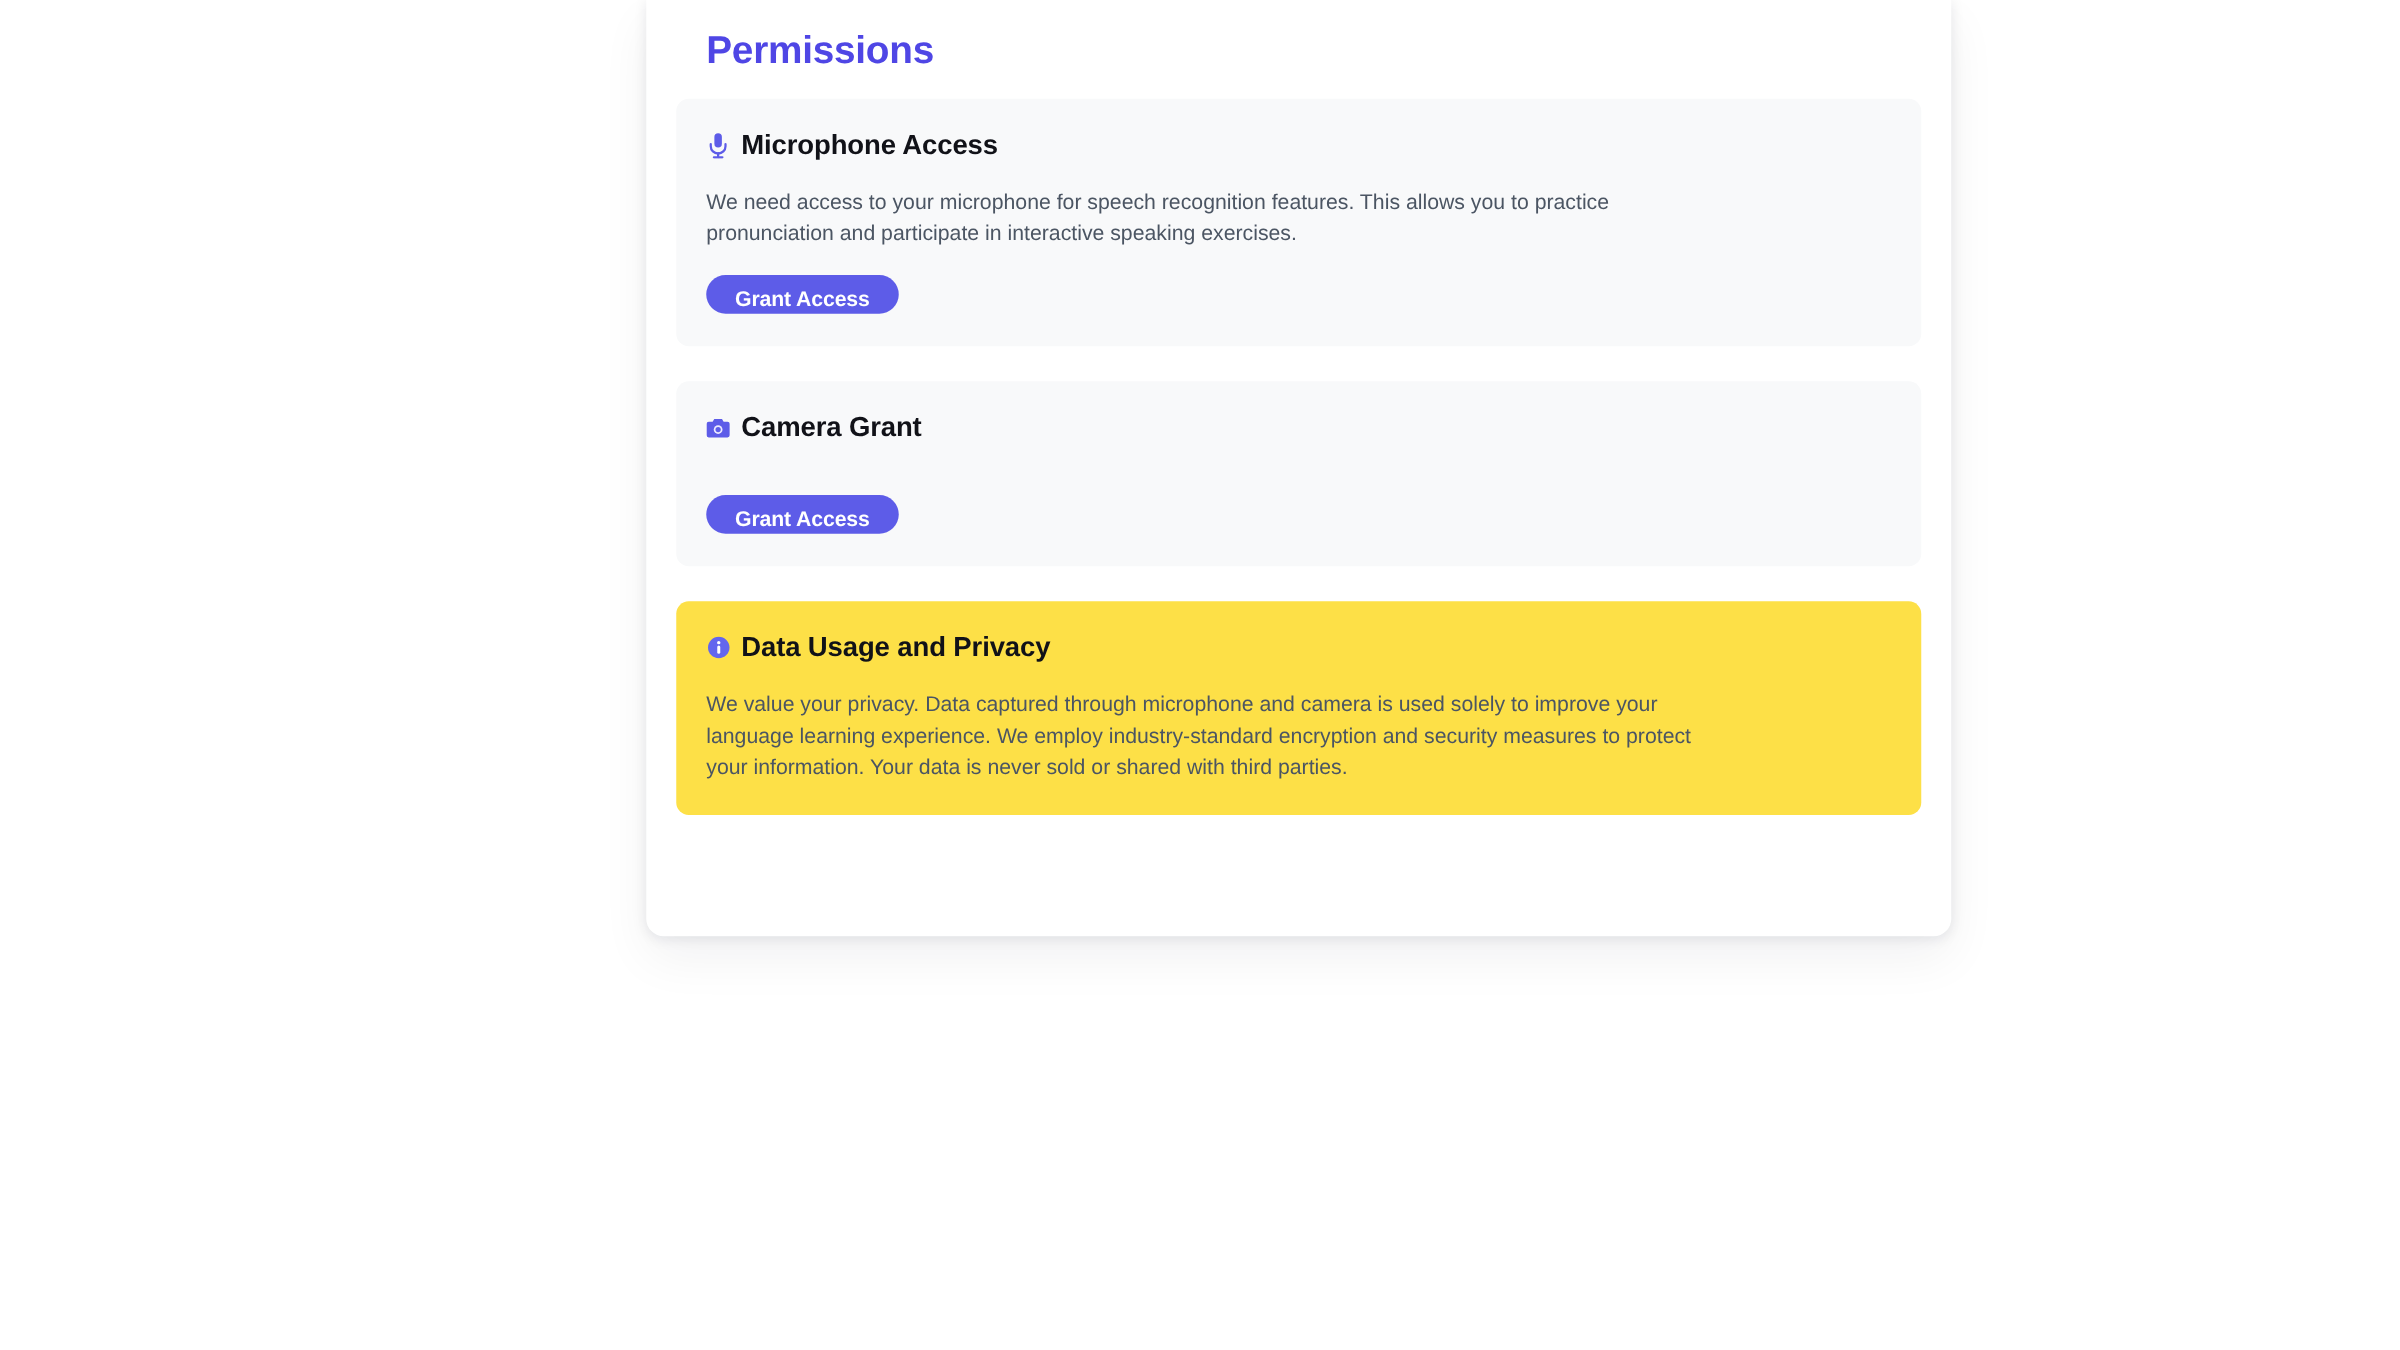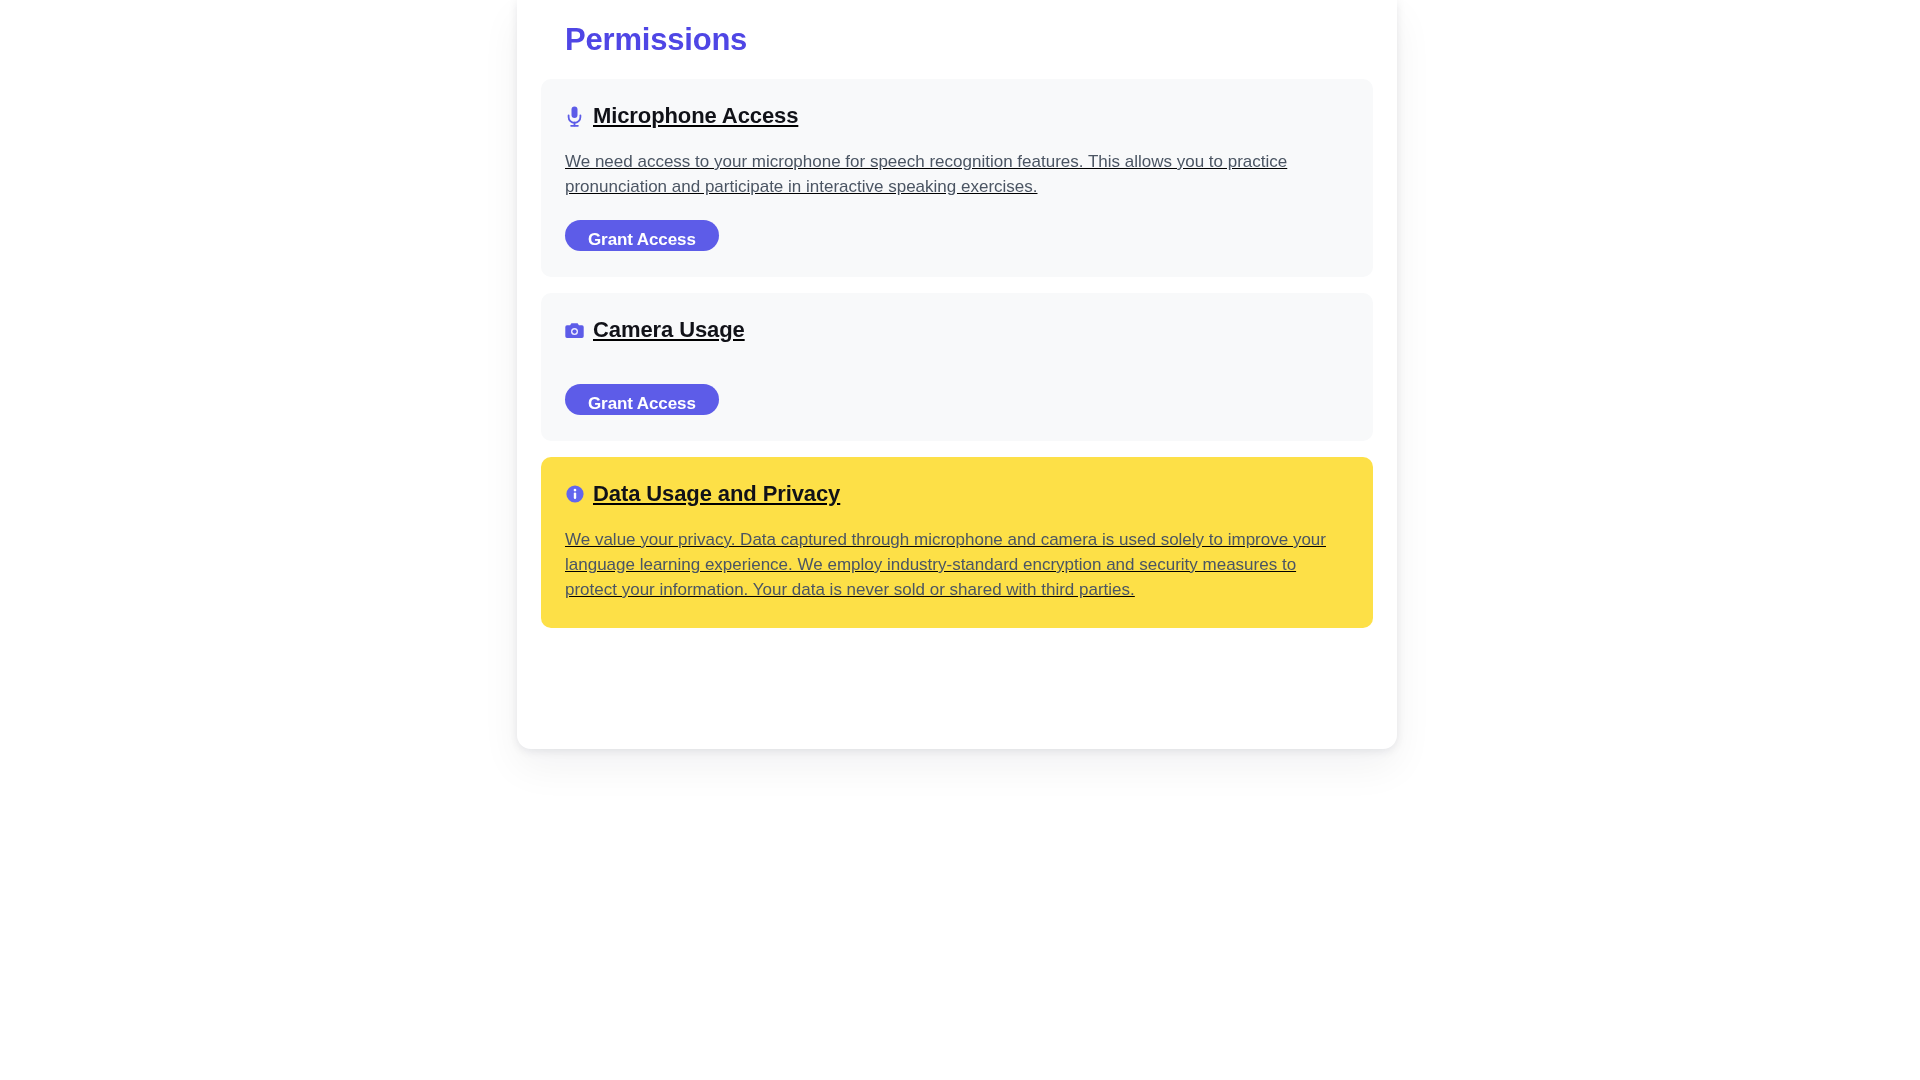--- a/index.html
+++ b/index.html
@@ -10,21 +10,21 @@
     background: #ffffff;
     font-family: "Liberation Sans", sans-serif;
     -webkit-font-smoothing: antialiased;
   }
 
   
   .page {
     position: absolute;
     left: 517px;
     top: 0px;
-    width: 880px;
+    width: 1044px;
     min-height: 749px;
     background: #ffffff;
     border-radius: 0 0 14px 14px;
     box-shadow: 0 2px 10px rgba(15, 23, 42, 0.09),
                 0 18px 40px rgba(15, 23, 42, 0.055);
     box-sizing: border-box;
     padding: 0 24px 28px 24px;
     overflow: hidden;
   }
 
@@ -37,22 +37,21 @@
     font-weight: 700;
     letter-spacing: -0.2px;
     color: #4f46e5;
   }
 
   
   .cards {
     margin-top: 20px;
     display: flex;
     flex-direction: column;
-    gap: 16px;
-    text-decoration: underline;
+    gap: 28px;
   }
 
   .card {
     border-radius: 10px;
     padding: 24px 24px 26px 24px;
     box-sizing: border-box;
   }
   .card--neutral { background: #f8f9fa; }
   .card--info    { background: #fde047; }
 
@@ -137,21 +136,21 @@
 
     <section class="card card--neutral">
       <div class="card-head">
         <span class="icon">
           <svg width="19" height="17" viewBox="0 0 19 17" aria-hidden="true">
             <path d="M6.4 1.2h6.2l1.3 2.1h3.1A1.7 1.7 0 0 1 18.7 5v9.2a1.7 1.7 0 0 1-1.7 1.7H2a1.7 1.7 0 0 1-1.7-1.7V5A1.7 1.7 0 0 1 2 3.3h3.1L6.4 1.2Z" fill="#5d5ce8"></path>
             <circle cx="9.5" cy="9.6" r="3.5" fill="#eceaff"></circle>
             <circle cx="9.5" cy="9.6" r="2.1" fill="#5d5ce8"></circle>
           </svg>
         </span>
-        <span class="card-title">Camera Usage</span>
+        <span class="card-title">Camera Grant</span>
       </div>
 
 
       <button class="grant-btn">Grant Access</button>
     </section>
 
     <section class="card card--info">
       <div class="card-head">
         <span class="icon">
           <svg width="18" height="18" viewBox="0 0 18 18" aria-hidden="true">

